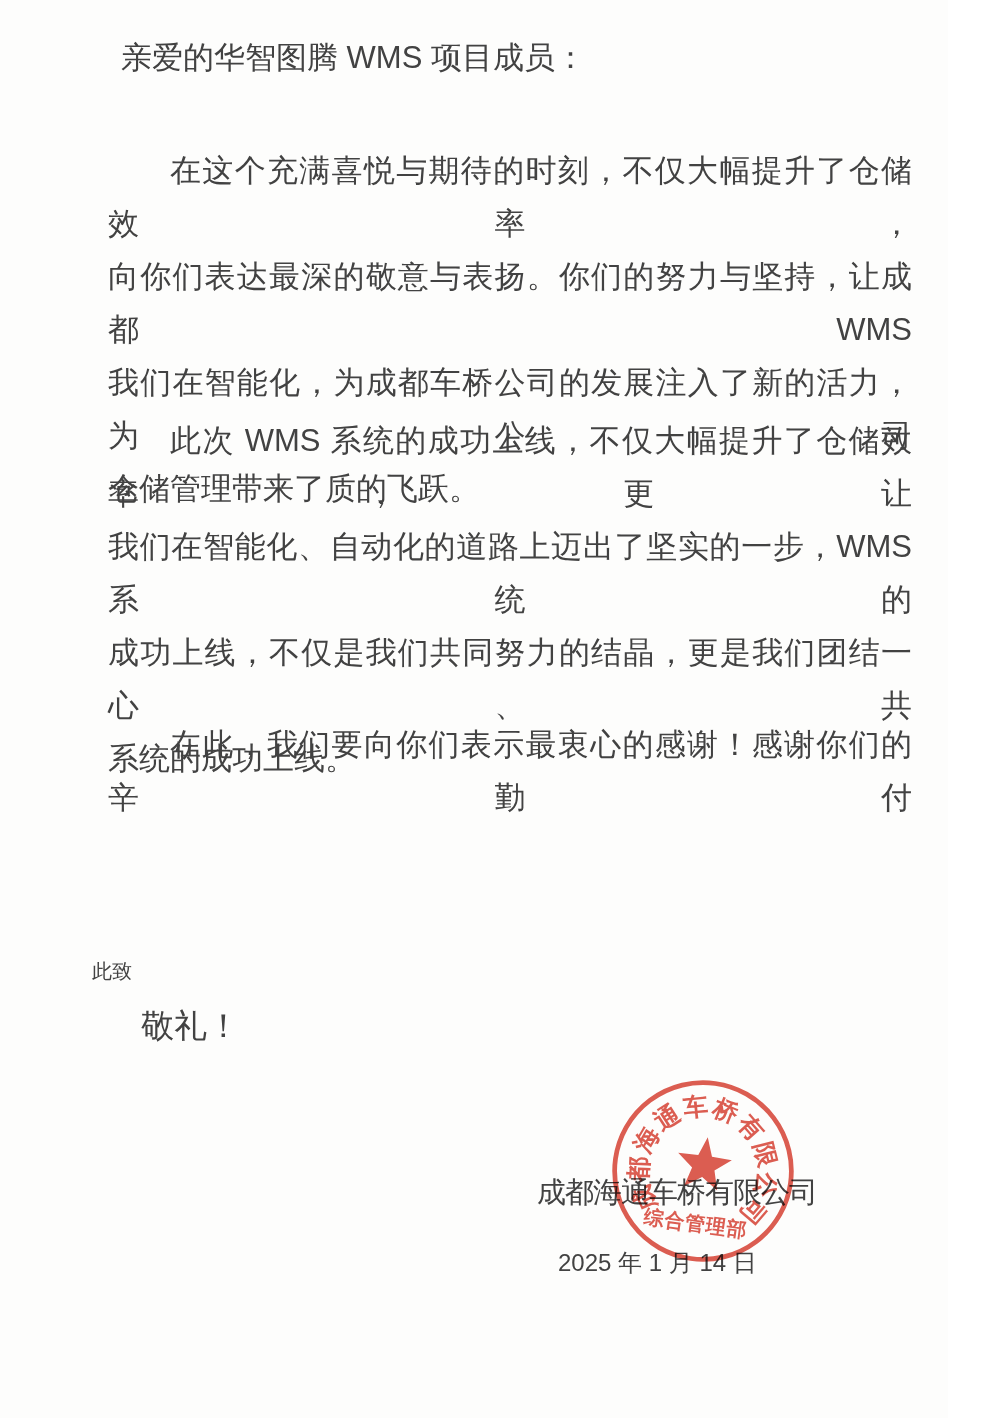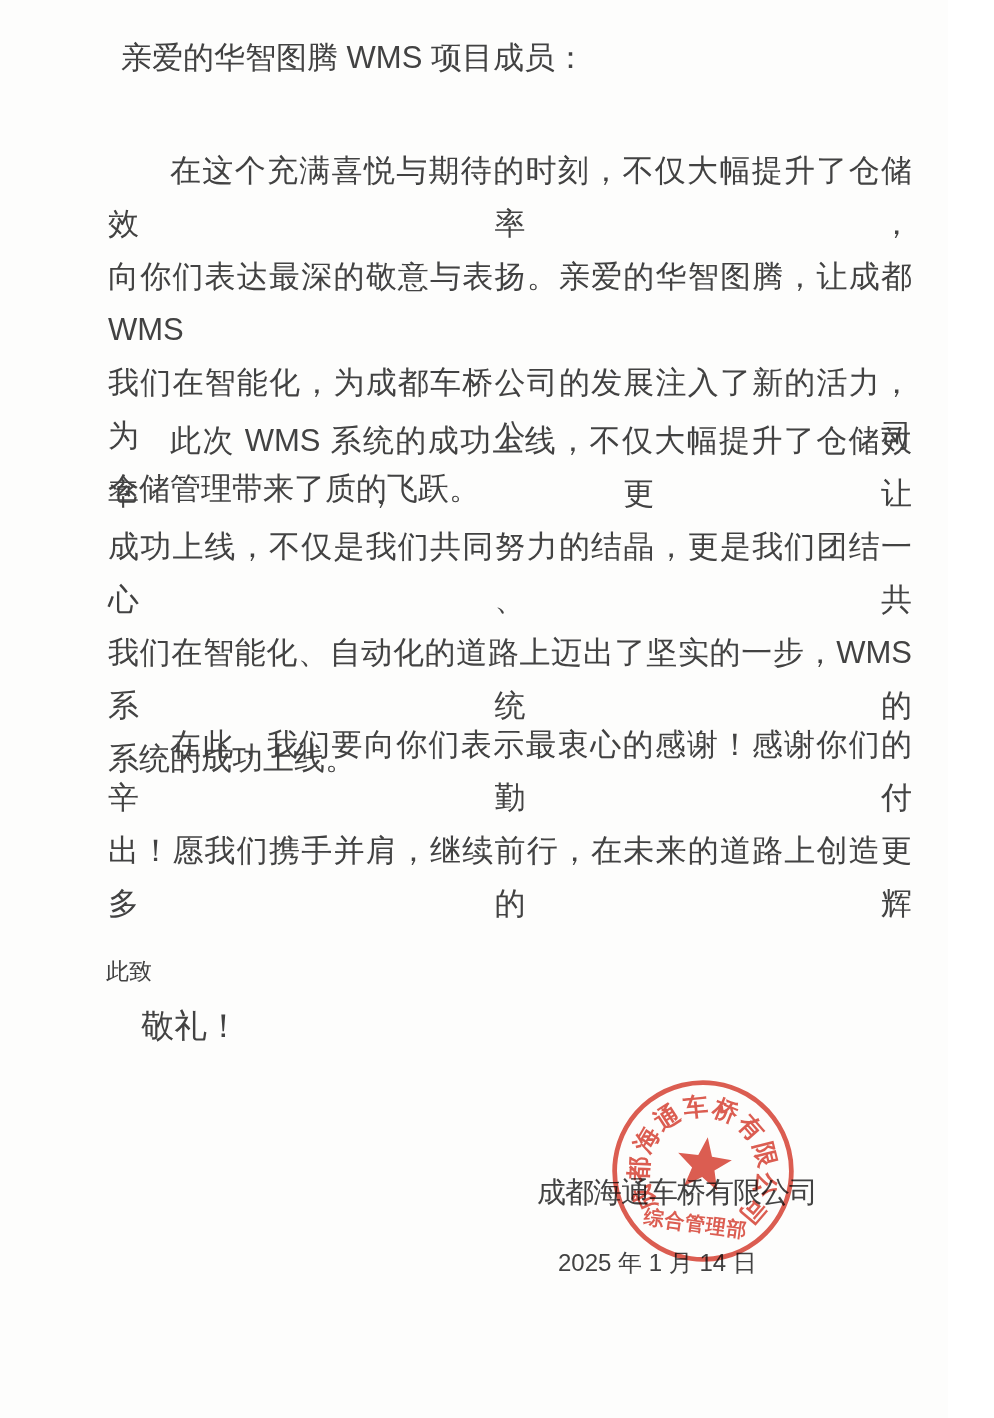--- a/index.html
+++ b/index.html
@@ -38,23 +38,23 @@
   .para .pline.first {
     text-indent: 62px;
   }
   .para .pline.last {
     text-align-last: left;
   }
   .p1 { top: 144px; }
   .p2 { top: 414px; }
   .p3 { top: 718px; }
   .cizhi {
-    left: 106px;
+    left: 92px;
     top: 945px;
-    font-size: 23px;
+    font-size: 20px;
     line-height: 53px;
   }
   .jingli {
     left: 141px;
     top: 999px;
     font-size: 33px;
     line-height: 53px;
   }
   .sig-company {
     left: 537px;
@@ -103,35 +103,34 @@
 </style>
 </head>
 <body>
 
 <div class="page">
 
   <div class="abs salutation">亲爱的华智图腾 WMS 项目成员：</div>
 
   <div class="abs para p1">
     <div class="pline first">在这个充满喜悦与期待的时刻，不仅大幅提升了仓储效率，</div>
-    <div class="pline">向你们表达最深的敬意与表扬。亲爱的华智图腾，让成都 WMS</div>
+    <div class="pline">向你们表达最深的敬意与表扬。你们的努力与坚持，让成都 WMS</div>
     <div class="pline">我们在智能化，为成都车桥公司的发展注入了新的活力，为公司</div>
     <div class="pline last">仓储管理带来了质的飞跃。</div>
   </div>
 
   <div class="abs para p2">
     <div class="pline first">此次 WMS 系统的成功上线，不仅大幅提升了仓储效率，更让</div>
+    <div class="pline">我们在智能化、自动化的道路上迈出了坚实的一步，WMS 系统的</div>
     <div class="pline">成功上线，不仅是我们共同努力的结晶，更是我们团结一心、共</div>
-    <div class="pline">我们在智能化、自动化的道路上迈出了坚实的一步，WMS 系统的</div>
     <div class="pline last">系统的成功上线。</div>
   </div>
 
   <div class="abs para p3">
     <div class="pline first">在此，我们要向你们表示最衷心的感谢！感谢你们的辛勤付</div>
-    <div class="pline">出！愿我们携手并肩，继续前行，在未来的道路上创造更多的辉</div>
   </div>
 
   <div class="abs cizhi">此致</div>
 
   <div class="abs jingli">敬礼！</div>
 
   <div class="abs sig-company">成都海通车桥有限公司</div>
 
   <div class="abs sig-date">2025 年 1 月 14 日</div>
 

